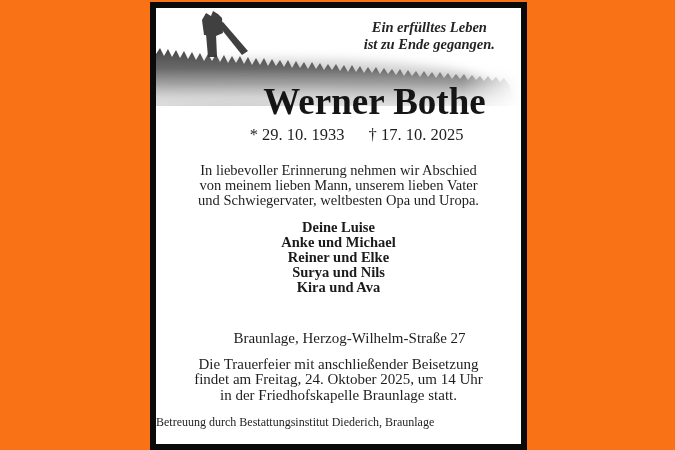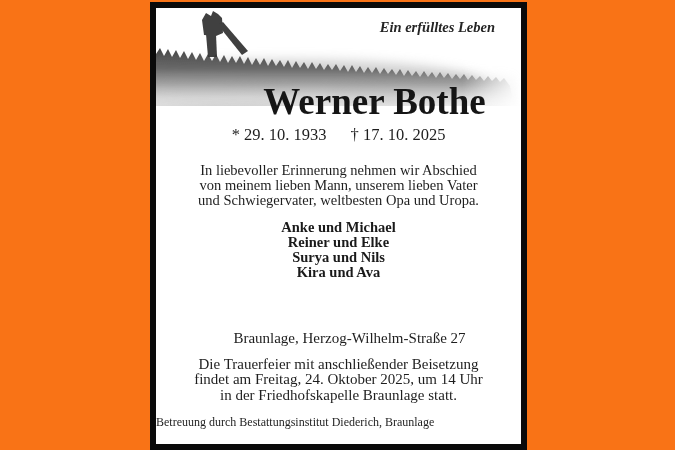--- a/index.html
+++ b/index.html
@@ -68,20 +68,21 @@
   }
   .dates {
     position: absolute;
     top: 117px;
     left: 0;
     width: 100%;
     z-index: 2;
     text-align: center;
     font-size: 16.5px;
     color: #1e1e1e;
+    padding-left: 18px;
   }
   .dates span { margin: 0 12px; }
   .tribute {
     position: absolute;
     top: 155px;
     left: 0;
     width: 100%;
     z-index: 2;
     text-align: center;
     font-size: 14.5px;
@@ -180,35 +181,37 @@
           <g fill="#343434" opacity="0.94" filter="url(#soft)">
             <path d="M46,12 L50,5 L55,8 L57,3 L62,6 L66,10 L67,25 L60,28 L48,27 Z"></path>
             <path d="M50,26 L60,26 L61,49 L52,49 Z"></path>
             <path d="M62,17 L67,14 L92,43 L86,47 Z"></path>
           </g>
         </g>
       </svg>
 
       <div class="motto">
         <div>Ein erfülltes Leben</div>
+        <div>ist zu Ende gegangen.</div>
       </div>
 
       <div class="deceased-name">Werner Bothe</div>
 
       <div class="dates">
         <span>* 29. 10. 1933</span><span>† 17. 10. 2025</span>
       </div>
 
       <div class="tribute">
         <div>In liebevoller Erinnerung nehmen wir Abschied</div>
         <div>von meinem lieben Mann, unserem lieben Vater</div>
         <div>und Schwiegervater, weltbesten Opa und Uropa.</div>
       </div>
 
       <div class="mourners">
+        <div>Deine Luise</div>
         <div>Anke und Michael</div>
         <div>Reiner und Elke</div>
         <div>Surya und Nils</div>
         <div>Kira und Ava</div>
       </div>
 
       <div class="address">Braunlage, Herzog-Wilhelm-Straße 27</div>
 
       <div class="funeral">
         <div>Die Trauerfeier mit anschließender Beisetzung</div>

